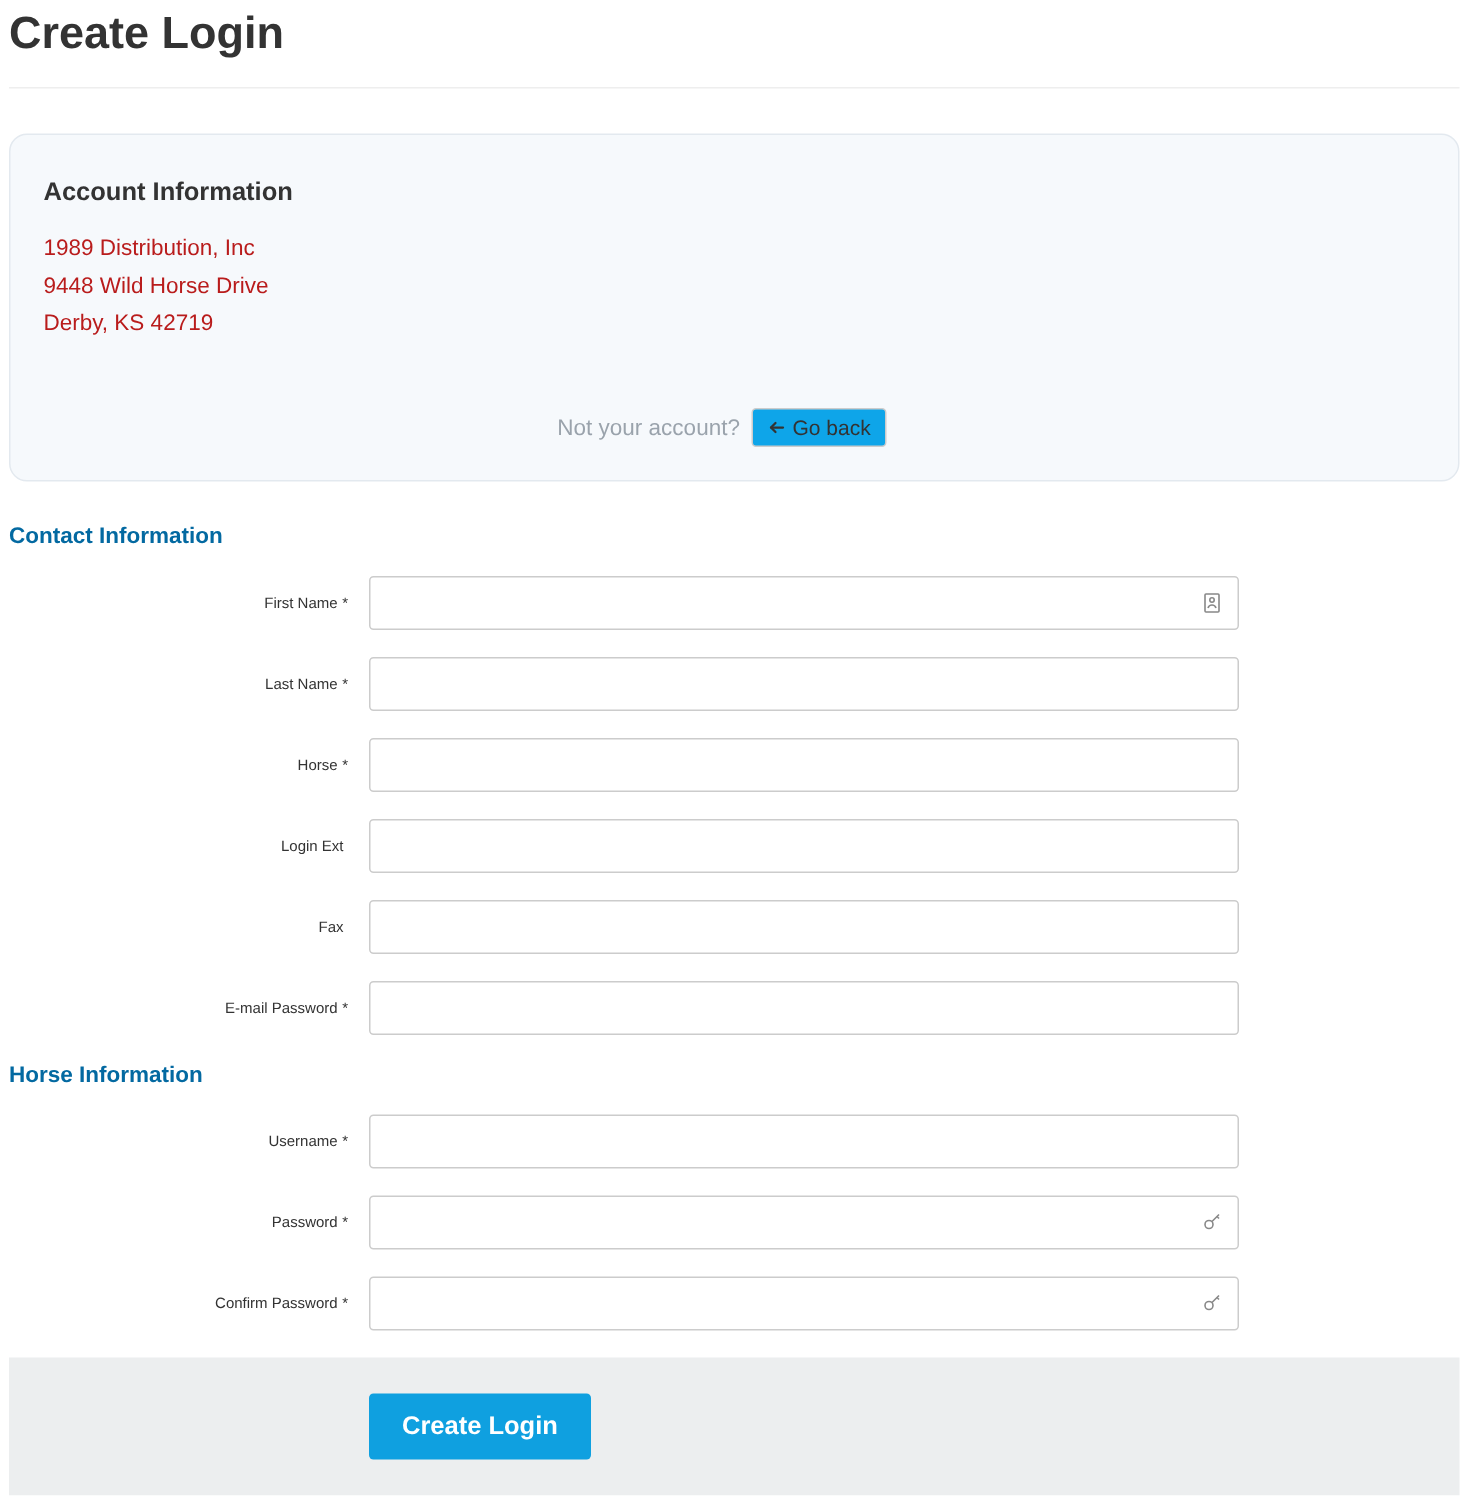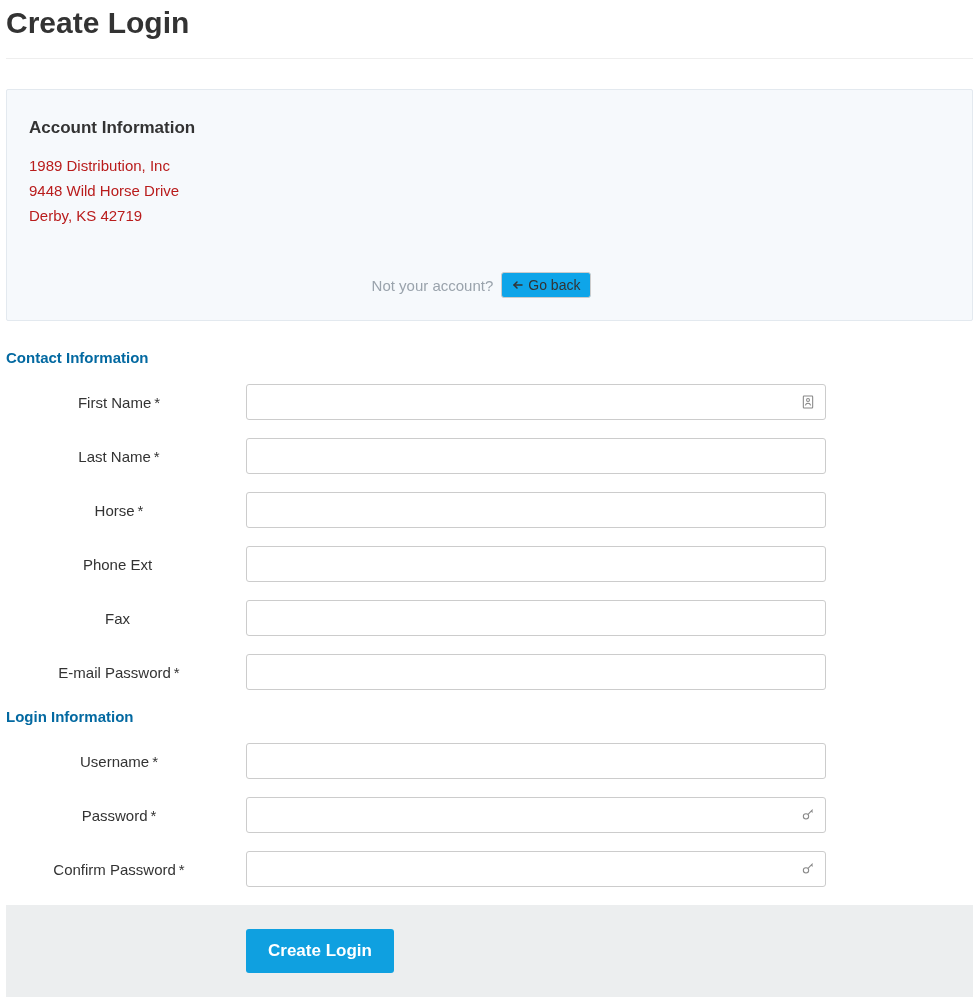--- a/index.html
+++ b/index.html
@@ -23,21 +23,21 @@
       margin: 6px 0 18px 0;
     }
     hr.title-rule {
       border: none;
       border-top: 1px solid #eee;
       margin-bottom: 30px;
     }
     .account-panel {
       background: #f6f9fc;
       border: 1px solid #e3e9ef;
-      border-radius: 2px;
+      border-radius: 12px;
       padding: 28px 38px 22px 22px;
       margin-bottom: 28px;
     }
     .account-panel h3 {
       font-size: 17px;
       font-weight: 700;
       color: #333;
       margin-bottom: 16px;
     }
     .account-line {
@@ -77,22 +77,22 @@
       color: #0369a1;
       margin: 10px 0 18px 0;
     }
     .form-row {
       display: flex;
       align-items: center;
       margin-bottom: 18px;
     }
     .form-label {
       width: 240px;
-      text-align: center;
-      font-size: 15px;
+      text-align: right;
+      font-size: 10px;
       color: #333;
       padding-right: 14px;
     }
     .asterisk {
       margin-left: 3px;
     }
     .form-input {
       flex: 0 0 580px;
       height: 36px;
       border: 1px solid #ccc;
@@ -187,40 +187,40 @@
 
   <div class="form-row">
     <label class="form-label">
       <span>Horse</span><span class="asterisk">*</span>
     </label>
     <input type="text" class="form-input" value="" style="">
   </div>
 
   <div class="form-row">
     <label class="form-label">
-      <span>Phone Ext</span><span class="asterisk"></span>
+      <span>Login Ext</span><span class="asterisk"></span>
     </label>
     <input type="text" class="form-input" value="" style="">
   </div>
 
   <div class="form-row">
     <label class="form-label">
       <span>Fax</span><span class="asterisk"></span>
     </label>
     <input type="text" class="form-input" value="" style="">
   </div>
 
   <div class="form-row">
     <label class="form-label">
       <span>E-mail Password</span><span class="asterisk">*</span>
     </label>
     <input type="text" class="form-input" value="" style="">
   </div>
 
-  <div class="section-heading">Login Information</div>
+  <div class="section-heading">Horse Information</div>
 
   <div class="form-row">
     <label class="form-label">
       <span>Username</span><span class="asterisk">*</span>
     </label>
     <input type="text" class="form-input" value="" style="">
   </div>
 
   <div class="form-row">
     <label class="form-label">

